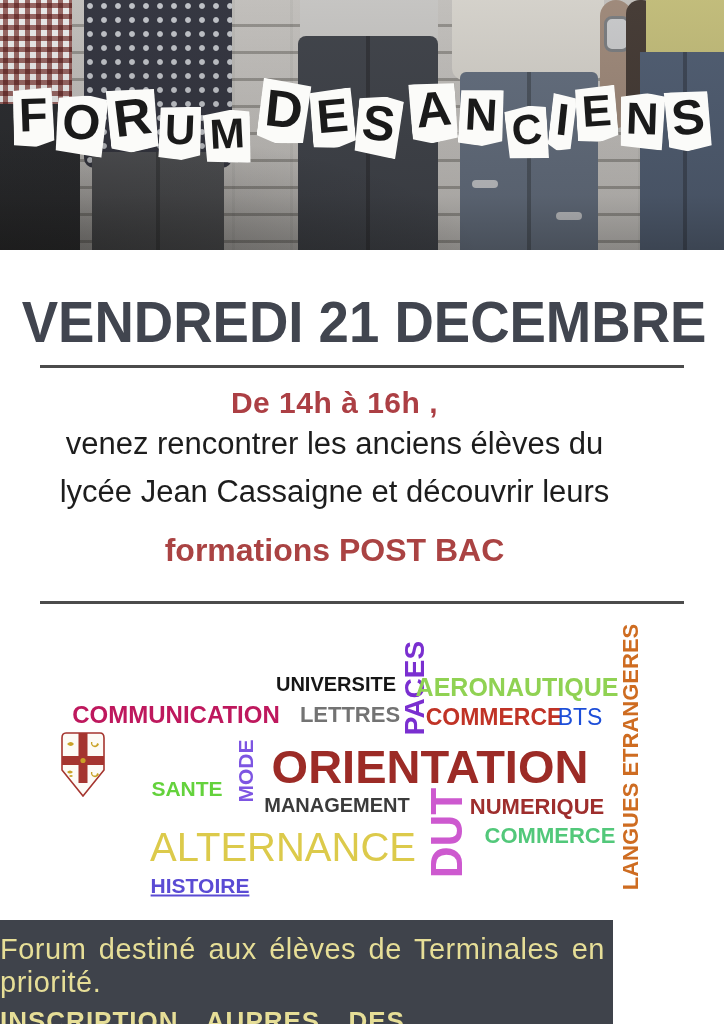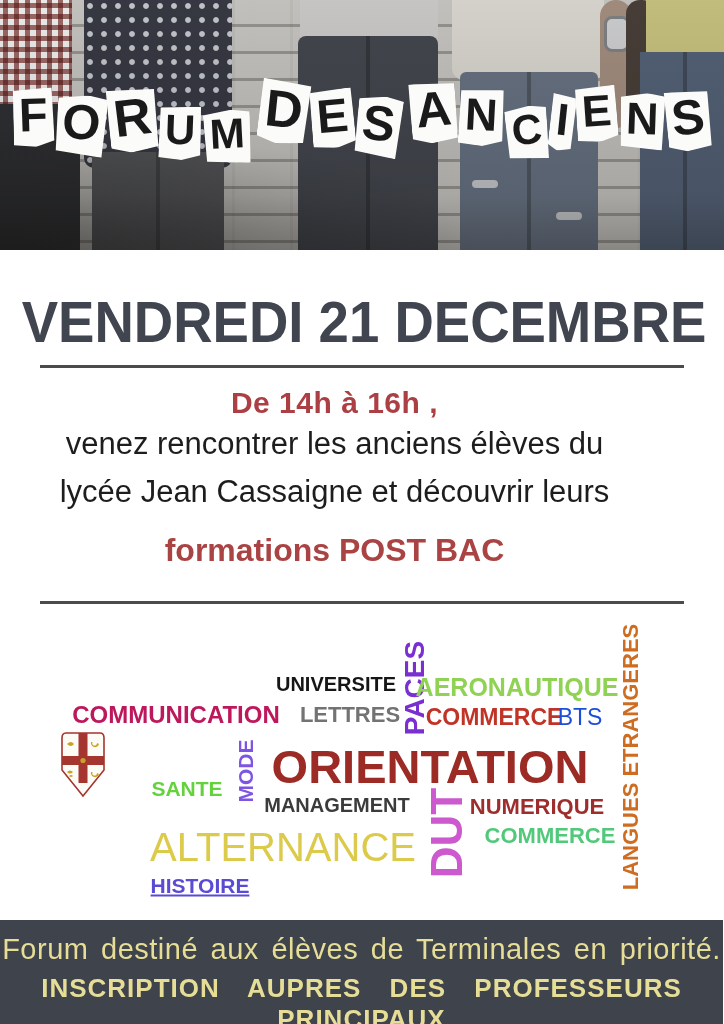--- a/index.html
+++ b/index.html
@@ -113,23 +113,22 @@
     white-space: nowrap;
     line-height: 1;
     transform: translate(-50%, -50%);
   }
   .crest {
     position: absolute; left: 61px; top: 102px; width: 44px; height: 65px;
   }
 
   
   .footer-bar {
-    position: absolute; left: 0; top: 920px; width: 723px; height: 104px;
+    position: absolute; left: 0; top: 920px; width: 613px; height: 104px;
     background: var(--footer-bg, #3f434b);
-    text-align: center;
     color: var(--footer-text, #e6de97);
   }
   .footer-line-1 { margin-top: 13px; font-size: 29px; letter-spacing: .5px; word-spacing: 4px; }
   .footer-line-2 { margin-top: 7px; font-size: 26px; font-weight: 600; letter-spacing: 1px; word-spacing: 20px; }
 </style>
 </head>
 <body>
 
 <div class="poster">
 

